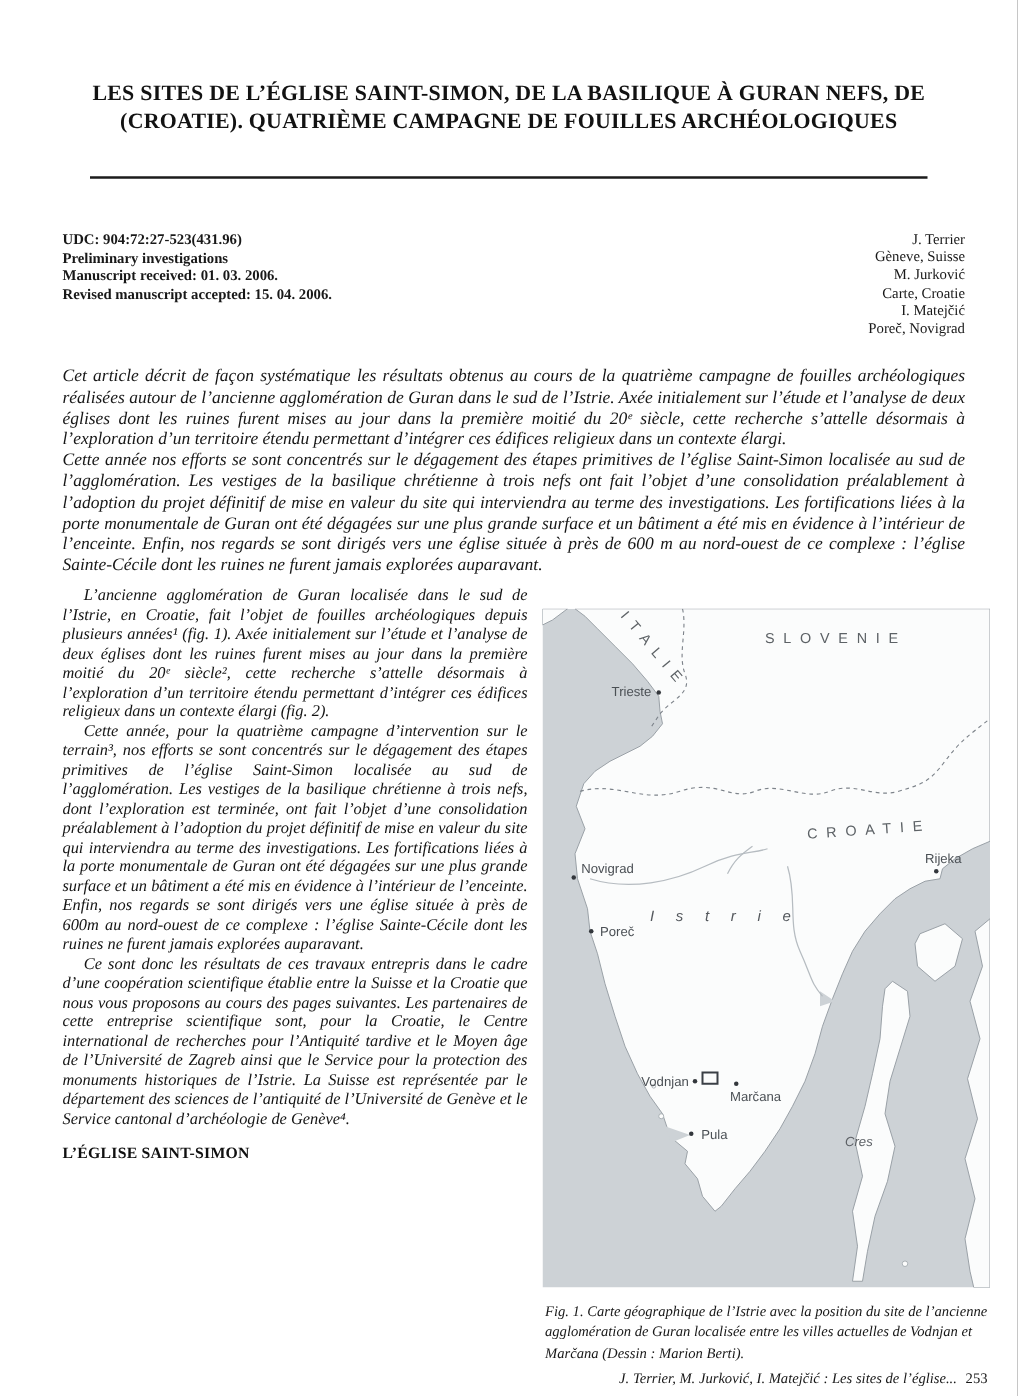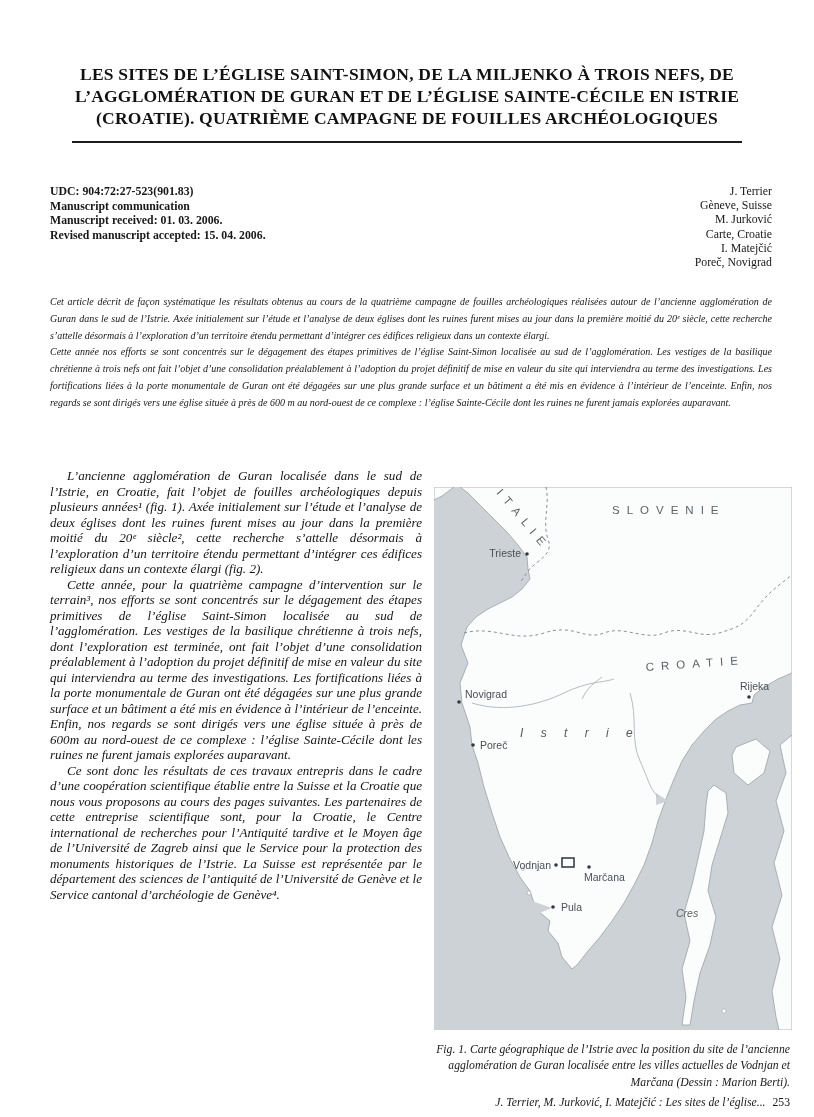--- a/index.html
+++ b/index.html
@@ -24,67 +24,66 @@
     position:absolute;top:184px;left:50px;font-size:11.8px;line-height:14.6px;
     font-weight:600;color:#181818;
   }
   .meta-right{
     position:absolute;top:184px;right:42px;text-align:right;font-size:11.8px;
     line-height:14.2px;font-weight:500;color:#181818;
   }
   
   .abstract{
     position:absolute;top:294px;left:50px;width:722px;
-    font-style:italic;font-size:10px;line-height:16.8px;text-align:justify;color:#161616;
+    font-style:italic;font-size:14px;line-height:16.8px;text-align:justify;color:#161616;
   }
   .abstract p{margin:0;}
   
   .colL{
     position:absolute;top:468px;left:50px;width:372px;
     font-size:13.1px;line-height:15.5px;text-align:justify;color:#141414;
   }
   .colL p{margin:0;text-indent:17px;font-style:italic;}
   .colL h2{
     margin:13px 0 11px 0;font-size:12.6px;letter-spacing:.2px;font-weight:700;color:#101010;
     text-indent:0;
   }
   
   .figure{position:absolute;top:487px;left:434px;width:358px;height:543px;}
   .figure svg{display:block;}
   .map-city{font-family:"Liberation Sans","DejaVu Sans",sans-serif;font-size:10.5px;fill:#4b5055;}
   .map-country{font-family:"Liberation Sans","DejaVu Sans",sans-serif;font-size:11.5px;fill:#5d6266;letter-spacing:7px;}
   .map-region{font-family:"Liberation Sans","DejaVu Sans",sans-serif;font-style:italic;font-size:12px;fill:#54585d;letter-spacing:7px;}
   .map-island{font-family:"Liberation Sans","DejaVu Sans",sans-serif;font-style:italic;font-size:10.5px;fill:#5c6065;}
   .caption{
-    position:absolute;top:1042px;left:436px;width:354px;text-align:right;
+    position:absolute;top:1042px;left:436px;width:354px;text-align:left;
     font-style:italic;font-size:11.7px;line-height:16.4px;color:#181818;
   }
   
   .footer{
     position:absolute;top:1096px;right:24px;font-style:italic;font-size:11.7px;color:#181818;
   }
   .footer .pagenum{font-style:normal;padding-left:4px;}
 </style>
 </head>
 <body>
 
 <div class="sheet">
 
   <div class="title">
-    <div>LES SITES DE L’ÉGLISE SAINT-SIMON, DE LA MILJENKO À TROIS NEFS, DE</div>
-    <div>L’AGGLOMÉRATION DE GURAN ET DE L’ÉGLISE SAINTE-CÉCILE EN ISTRIE</div>
+    <div>LES SITES DE L’ÉGLISE SAINT-SIMON, DE LA BASILIQUE À GURAN NEFS, DE</div>
     <div>(CROATIE). QUATRIÈME CAMPAGNE DE FOUILLES ARCHÉOLOGIQUES</div>
   </div>
 
   <div class="rule"></div>
 
 
   <div class="meta-left">
-    <div>UDC: 904:72:27-523(901.83)</div>
-    <div>Manuscript communication</div>
+    <div>UDC: 904:72:27-523(431.96)</div>
+    <div>Preliminary investigations</div>
     <div>Manuscript received: 01. 03. 2006.</div>
     <div>Revised manuscript accepted: 15. 04. 2006.</div>
   </div>
 
   <div class="meta-right">
     <div>J. Terrier</div>
     <div>Gèneve, Suisse</div>
     <div>M. Jurković</div>
     <div>Carte, Croatie</div>
     <div>I. Matejčić</div>
@@ -93,20 +92,21 @@
 
   <div class="abstract">
     <p>Cet article décrit de façon systématique les résultats obtenus au cours de la quatrième campagne de fouilles archéologiques réalisées autour de l’ancienne agglomération de Guran dans le sud de l’Istrie. Axée initialement sur l’étude et l’analyse de deux églises dont les ruines furent mises au jour dans la première moitié du 20ᵉ siècle, cette recherche s’attelle désormais à l’exploration d’un territoire étendu permettant d’intégrer ces édifices religieux dans un contexte élargi.</p>
     <p>Cette année nos efforts se sont concentrés sur le dégagement des étapes primitives de l’église Saint-Simon localisée au sud de l’agglomération. Les vestiges de la basilique chrétienne à trois nefs ont fait l’objet d’une consolidation préalablement à l’adoption du projet définitif de mise en valeur du site qui interviendra au terme des investigations. Les fortifications liées à la porte monumentale de Guran ont été dégagées sur une plus grande surface et un bâtiment a été mis en évidence à l’intérieur de l’enceinte. Enfin, nos regards se sont dirigés vers une église située à près de 600 m au nord-ouest de ce complexe : l’église Sainte-Cécile dont les ruines ne furent jamais explorées auparavant.</p>
   </div>
 
   <div class="colL">
     <p>L’ancienne agglomération de Guran localisée dans le sud de l’Istrie, en Croatie, fait l’objet de fouilles archéologiques depuis plusieurs années¹ (fig. 1). Axée initialement sur l’étude et l’analyse de deux églises dont les ruines furent mises au jour dans la première moitié du 20ᵉ siècle², cette recherche s’attelle désormais à l’exploration d’un territoire étendu permettant d’intégrer ces édifices religieux dans un contexte élargi (fig. 2).</p>
     <p>Cette année, pour la quatrième campagne d’intervention sur le terrain³, nos efforts se sont concentrés sur le dégagement des étapes primitives de l’église Saint-Simon localisée au sud de l’agglomération. Les vestiges de la basilique chrétienne à trois nefs, dont l’exploration est terminée, ont fait l’objet d’une consolidation préalablement à l’adoption du projet définitif de mise en valeur du site qui interviendra au terme des investigations. Les fortifications liées à la porte monumentale de Guran ont été dégagées sur une plus grande surface et un bâtiment a été mis en évidence à l’intérieur de l’enceinte. Enfin, nos regards se sont dirigés vers une église située à près de 600m au nord-ouest de ce complexe : l’église Sainte-Cécile dont les ruines ne furent jamais explorées auparavant.</p>
     <p>Ce sont donc les résultats de ces travaux entrepris dans le cadre d’une coopération scientifique établie entre la Suisse et la Croatie que nous vous proposons au cours des pages suivantes. Les partenaires de cette entreprise scientifique sont, pour la Croatie, le Centre international de recherches pour l’Antiquité tardive et le Moyen âge de l’Université de Zagreb ainsi que le Service pour la protection des monuments historiques de l’Istrie. La Suisse est représentée par le département des sciences de l’antiquité de l’Université de Genève et le Service cantonal d’archéologie de Genève⁴.</p>
+    <h2>L’ÉGLISE SAINT-SIMON</h2>
   </div>
 
   <div class="figure">
     <svg width="358" height="543" viewBox="0 0 358 543" xmlns="http://www.w3.org/2000/svg">
 
       <rect x="0" y="0" width="358" height="543" fill="#cdd2d6"></rect>
 
       <path fill="#fbfcfc" stroke="#9aa1a7" stroke-width="0.8" d="M 26,0 L 358,0 L 358,186
            L 344,192 L 330,200 L 320,208 L 318,216
            L 306,218 L 294,224 L 282,232 L 270,244 L 258,258 L 248,274 L 240,292

